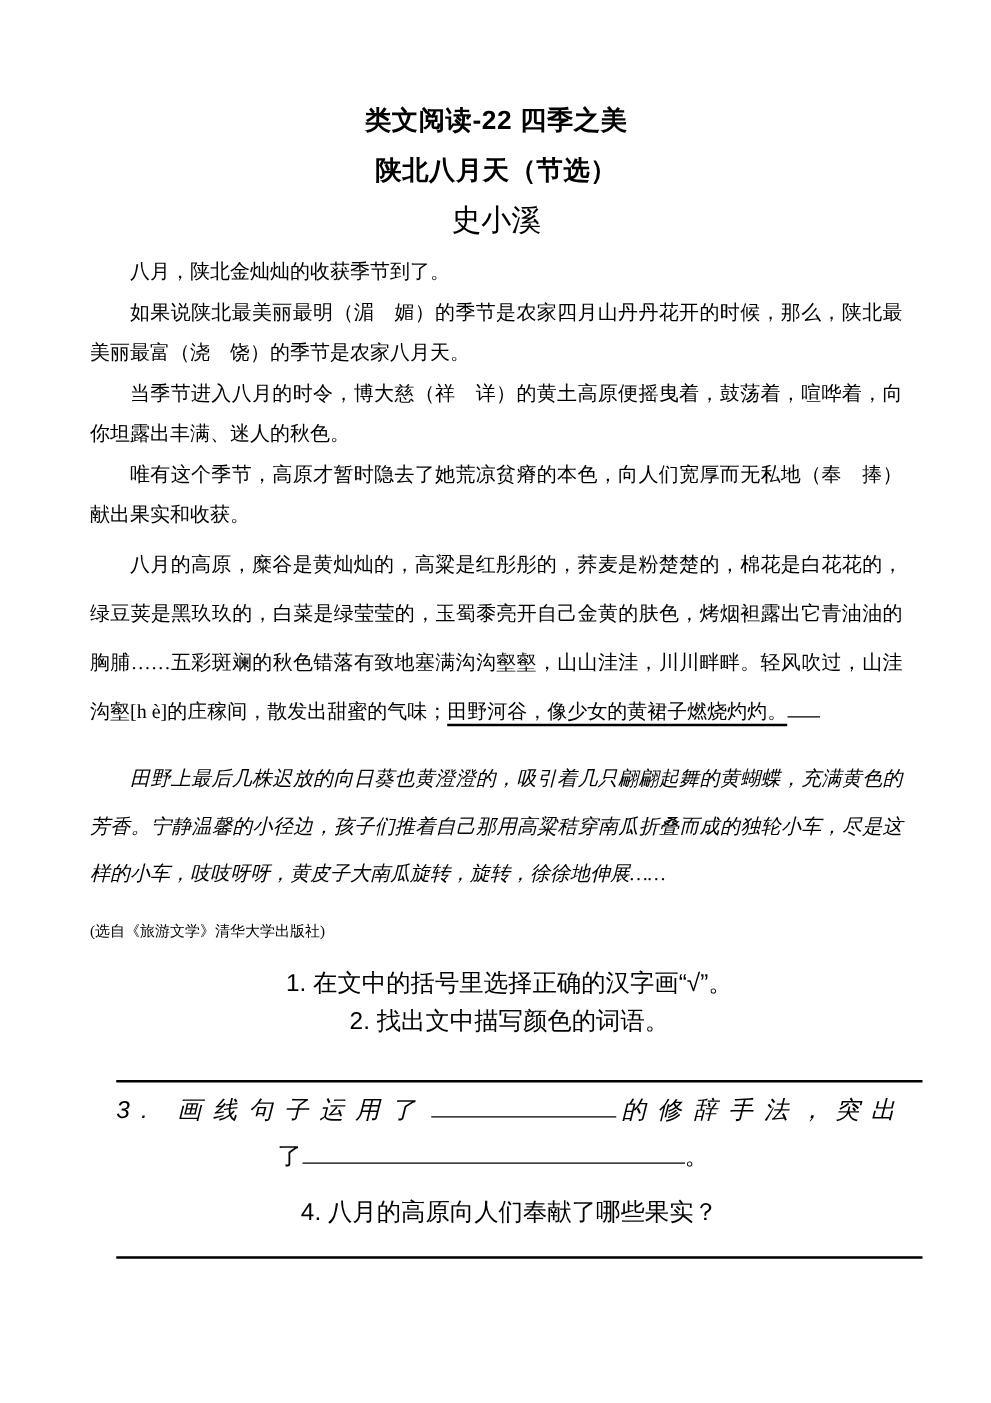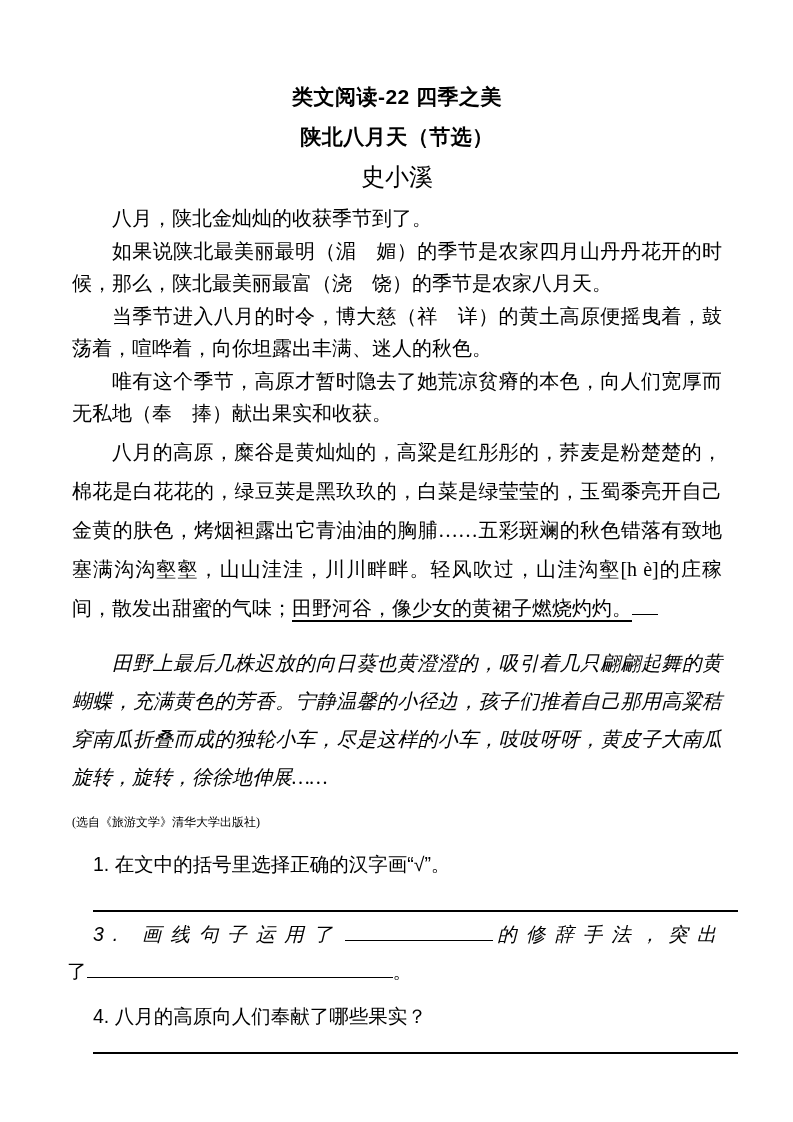--- a/index.html
+++ b/index.html
@@ -22,21 +22,21 @@
     text-align: center;
     margin: 0 0 19px 0;
     line-height: 21px;
     letter-spacing: 0.5px;
   }
   .author {
     font-size: 24px; text-align: center;
     margin: 0 0 14px 0; line-height: 22px;
   }
   .body-p {
-    font-size: 20px; line-height: 32.5px;
+    font-size: 16px; line-height: 32.5px;
     margin: 0; text-align: justify;
     text-indent: 2em;
   }
   .body-p.loose  { line-height: 39px; margin-top: 3px; }
   .body-p.loose2 { line-height: 38px; margin-top: 16px; font-style: italic; }
   .underlined {
     text-decoration: underline;
     text-decoration-thickness: 1.5px;
     text-underline-offset: 5px;
   }
@@ -47,21 +47,21 @@
     vertical-align: baseline;
   }
   .attribution {
     font-size: 12px; text-align: left;
     margin: 13px 12px 0 0; line-height: 26px;
   }
   .questions {
     font-family: "Liberation Sans", "DejaVu Sans", sans-serif;
     font-size: 19.5px;
   }
-  .q { margin: 0 0 0 21px; line-height: 30.5px; text-align: left; }
+  .q { margin: 0 0 0 21px; line-height: 30.5px; text-align: center; }
   .q.q1 { margin-top: 14px; }
   .answer-rule {
     height: 0;
     border-top: 2px solid #000;
     margin: 31px -16px 0 21px;
   }
   .q3-line1 {
     margin-top: 5px;
     letter-spacing: 9px;
     line-height: 34px;
@@ -99,20 +99,21 @@
   <p class="body-p">唯有这个季节，高原才暂时隐去了她荒凉贫瘠的本色，向人们宽厚而无私地（奉　捧）献出果实和收获。</p>
 
   <p class="body-p loose"><span>八月的高原，糜谷是黄灿灿的，高粱是红彤彤的，荞麦是粉楚楚的，棉花是白花花的，绿豆荚是黑玖玖的，白菜是绿莹莹的，玉蜀黍亮开自己金黄的肤色，烤烟袒露出它青油油的胸脯……五彩斑斓的秋色错落有致地塞满沟沟壑壑，山山洼洼，川川畔畔。轻风吹过，山洼沟壑[h è]的庄稼间，散发出甜蜜的气味；</span><span class="underlined">田野河谷，像少女的黄裙子燃烧灼灼。</span><span class="underline-tail"></span></p>
 
   <p class="body-p loose2">田野上最后几株迟放的向日葵也黄澄澄的，吸引着几只翩翩起舞的黄蝴蝶，充满黄色的芳香。宁静温馨的小径边，孩子们推着自己那用高粱秸穿南瓜折叠而成的独轮小车，尽是这样的小车，吱吱呀呀，黄皮子大南瓜旋转，旋转，徐徐地伸展……</p>
 
   <div class="attribution">(选自《旅游文学》清华大学出版社)</div>
 
   <div class="questions">
     <p class="q q1">1. 在文中的括号里选择正确的汉字画“√”。</p>
+    <p class="q">2. 找出文中描写颜色的词语。</p>
 
     <div class="answer-rule"></div>
 
     <p class="q q3-line1"><span>3. 画线句子运用了</span><span class="blank blank-1"></span><span>的修辞手法，突出</span></p>
 
     <p class="q q3-line2"><span>了</span><span class="blank blank-2"></span><span>。</span></p>
 
     <p class="q q4">4. 八月的高原向人们奉献了哪些果实？</p>
 
     <div class="answer-rule final"></div>

